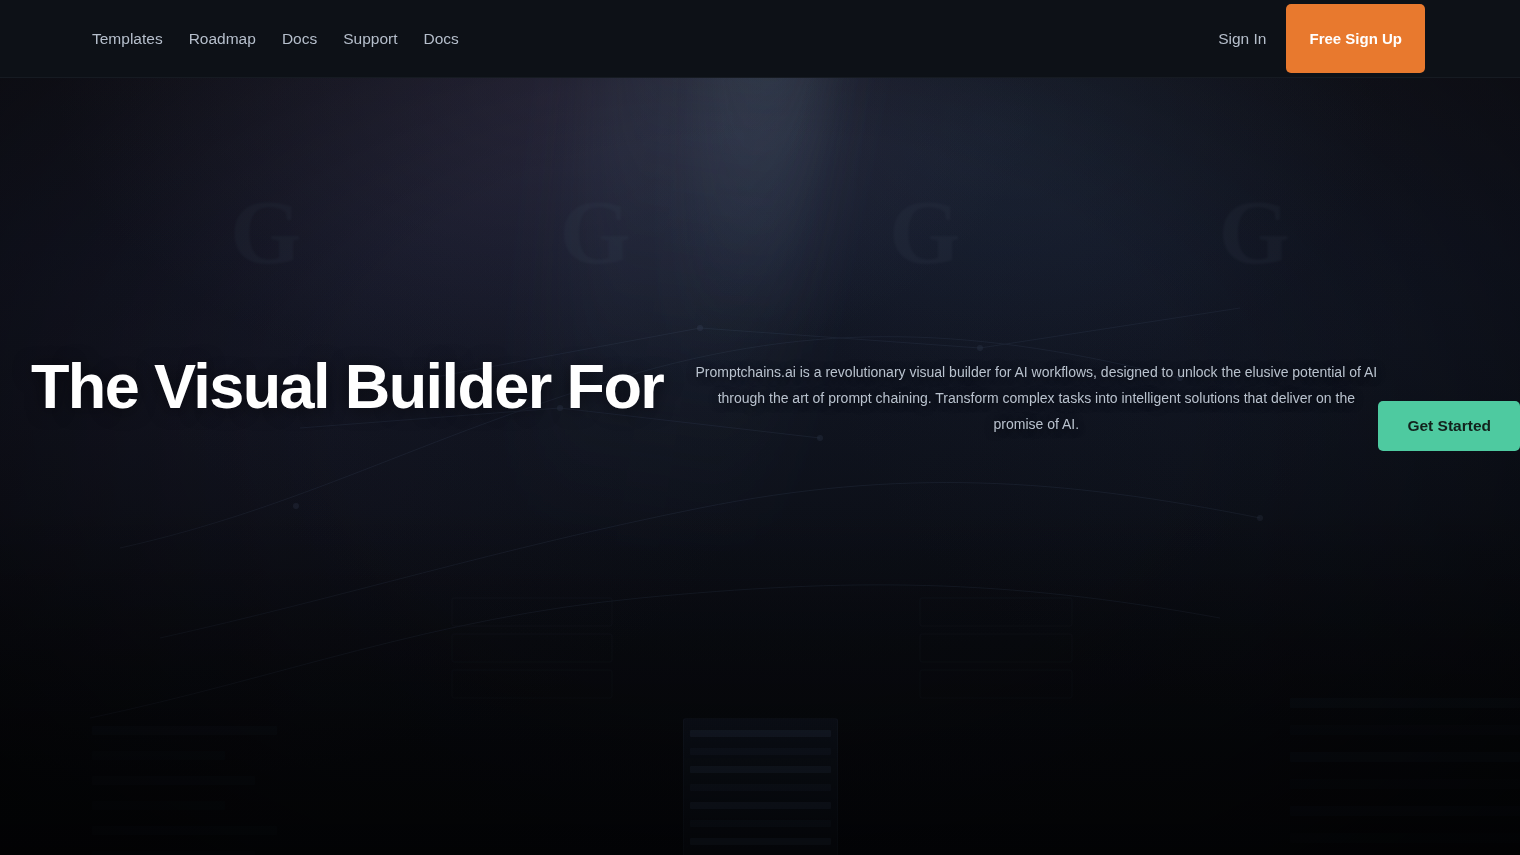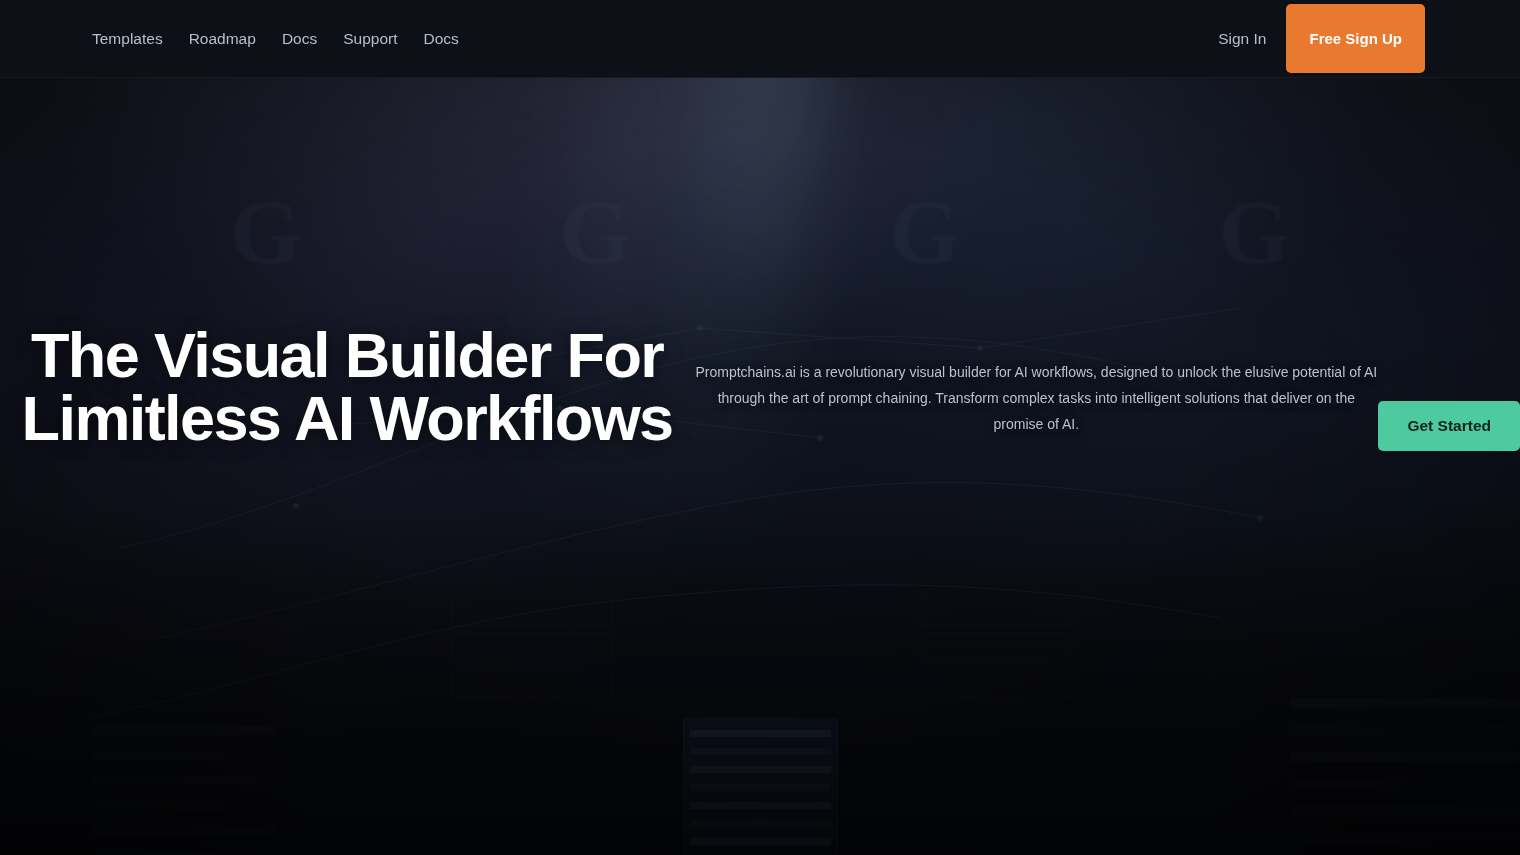--- a/index.html
+++ b/index.html
@@ -398,21 +398,20 @@
         <b></b>
     </div>
 
     <div class="bg-beam"></div>
     <div class="bg-beam2"></div>
     <div class="bg-vignette"></div>
 
     <div class="hero-content">
       <h1 class="hero-title">
         <span>The Visual Builder For</span><br>
-        <span>Limitless AI Workflows</span>
       </h1>
 
       <p class="hero-sub">Promptchains.ai is a revolutionary visual builder for AI workflows, designed to unlock the elusive potential of AI through the art of prompt chaining. Transform complex tasks into intelligent solutions that deliver on the promise of AI.</p>
 
       <div class="hero-actions">
         <button class="btn btn-primary">Get Started</button>
       </div>
     </div>
 
   </section>

